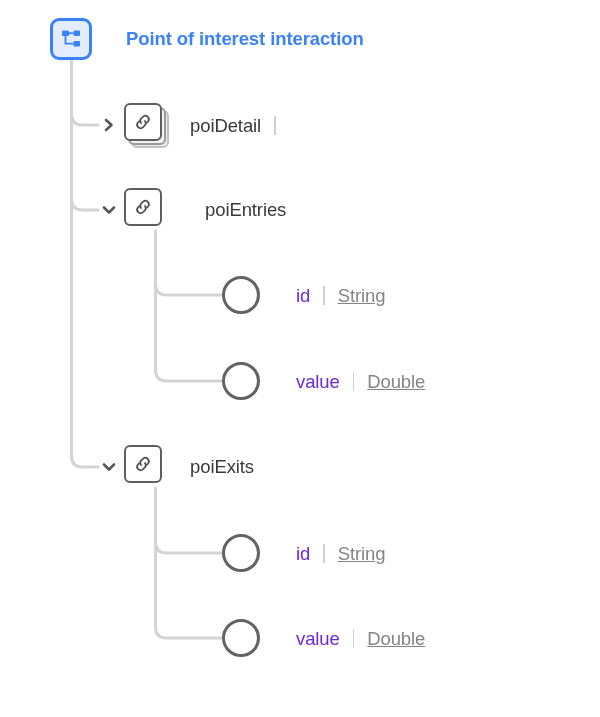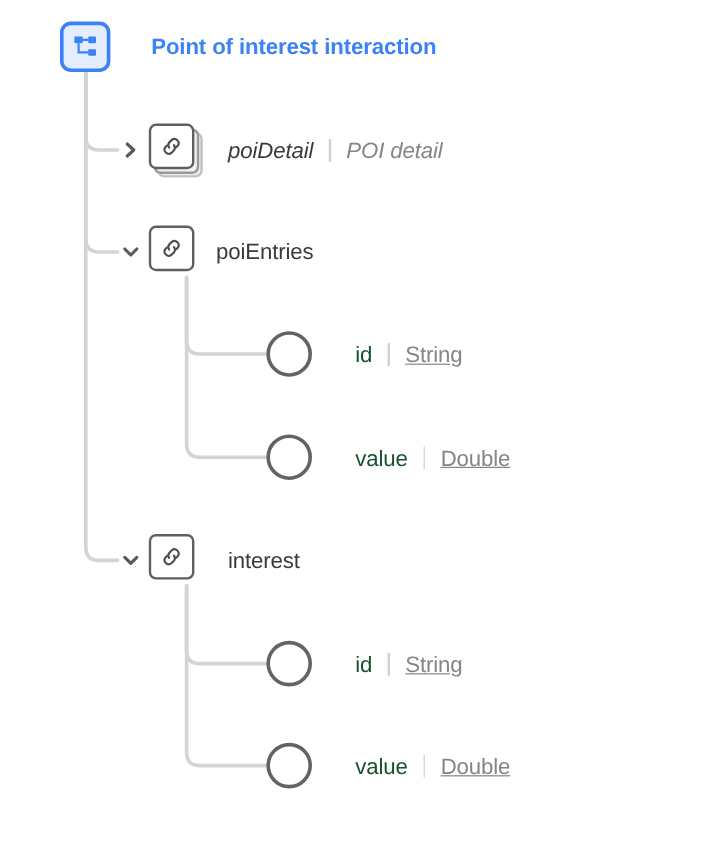--- a/index.html
+++ b/index.html
@@ -166,21 +166,21 @@
     flex: none;
   }
   .leaf-labels {
     display: flex;
     align-items: baseline;
     white-space: nowrap;
     margin-left: 36px;
   }
   .leaf-name {
     font-size: 18.5px;
-    color: #14532d;
+    color: #6d28d9;
     letter-spacing: -0.1px;
   }
   .leaf-type {
     font-size: 18.5px;
     color: #858585;
     letter-spacing: -0.1px;
     text-decoration: underline;
   }
 </style>
 </head>
@@ -223,42 +223,41 @@
     <span class="card-icon">
       <span class="card-back2"></span>
       <span class="card-back1"></span>
       <span class="card-front">
         <svg width="20" height="20" viewBox="0 0 24 24">
           <path d="M9.6 13.2 a4.2 4.2 0 0 1 0-5.1 l2.6-2.6 a4.2 4.2 0 0 1 5.9 5.9 l-1.5 1.5" stroke="#4d4d4d" stroke-width="2.1" fill="none" stroke-linecap="round"></path>
           <path d="M14.4 10.8 a4.2 4.2 0 0 1 0 5.1 l-2.6 2.6 a4.2 4.2 0 0 1 -5.9 -5.9 l1.5 -1.5" stroke="#4d4d4d" stroke-width="2.1" fill="none" stroke-linecap="round"></path>
         </svg>
       </span>
     </span>
-    <span class="node-labels" style="margin-left:22px;font-style:italic;">
+    <span class="node-labels" style="margin-left:22px;">
       <span class="node-name">poiDetail</span>
       <span class="node-sep"></span>
-      <span class="node-type">POI detail</span>
     </span>
   </div>
 
   <div class="branch-row" style="left:101px; top:187px;">
     <span class="chevron">
       <svg width="14" height="12" viewBox="0 0 14 12">
         <path d="M2 3.5 L7 8.5 L12 3.5" stroke="#595959" stroke-width="2.6" fill="none" stroke-linecap="round" stroke-linejoin="round"></path>
       </svg>
     </span>
     <span class="card-icon">
       <span class="card-front">
         <svg width="20" height="20" viewBox="0 0 24 24">
           <path d="M9.6 13.2 a4.2 4.2 0 0 1 0-5.1 l2.6-2.6 a4.2 4.2 0 0 1 5.9 5.9 l-1.5 1.5" stroke="#4d4d4d" stroke-width="2.1" fill="none" stroke-linecap="round"></path>
           <path d="M14.4 10.8 a4.2 4.2 0 0 1 0 5.1 l-2.6 2.6 a4.2 4.2 0 0 1 -5.9 -5.9 l1.5 -1.5" stroke="#4d4d4d" stroke-width="2.1" fill="none" stroke-linecap="round"></path>
         </svg>
       </span>
     </span>
-    <span class="node-labels" style="margin-left:12px;">
+    <span class="node-labels" style="margin-left:37px;">
       <span class="node-name">poiEntries</span>
     </span>
   </div>
 
   <div class="leaf-row" style="left:222px; top:273px;">
     <span class="leaf-circle"></span>
     <span class="leaf-labels">
       <span class="leaf-name">id</span>
       <span class="node-sep"></span>
       <span class="leaf-type">String</span>
@@ -282,21 +281,21 @@
     </span>
     <span class="card-icon">
       <span class="card-front">
         <svg width="20" height="20" viewBox="0 0 24 24">
           <path d="M9.6 13.2 a4.2 4.2 0 0 1 0-5.1 l2.6-2.6 a4.2 4.2 0 0 1 5.9 5.9 l-1.5 1.5" stroke="#4d4d4d" stroke-width="2.1" fill="none" stroke-linecap="round"></path>
           <path d="M14.4 10.8 a4.2 4.2 0 0 1 0 5.1 l-2.6 2.6 a4.2 4.2 0 0 1 -5.9 -5.9 l1.5 -1.5" stroke="#4d4d4d" stroke-width="2.1" fill="none" stroke-linecap="round"></path>
         </svg>
       </span>
     </span>
     <span class="node-labels" style="margin-left:22px;">
-      <span class="node-name">interest</span>
+      <span class="node-name">poiExits</span>
     </span>
   </div>
 
   <div class="leaf-row" style="left:222px; top:531px;">
     <span class="leaf-circle"></span>
     <span class="leaf-labels">
       <span class="leaf-name">id</span>
       <span class="node-sep"></span>
       <span class="leaf-type">String</span>
     </span>

